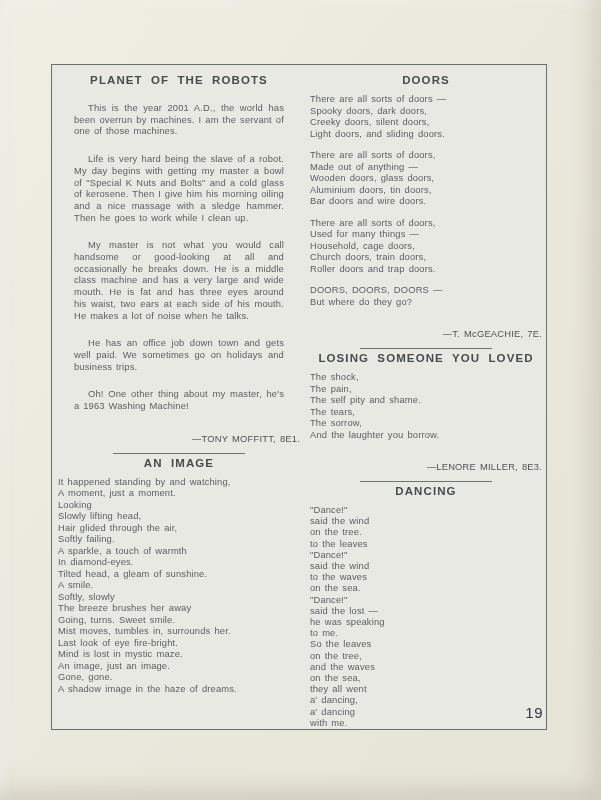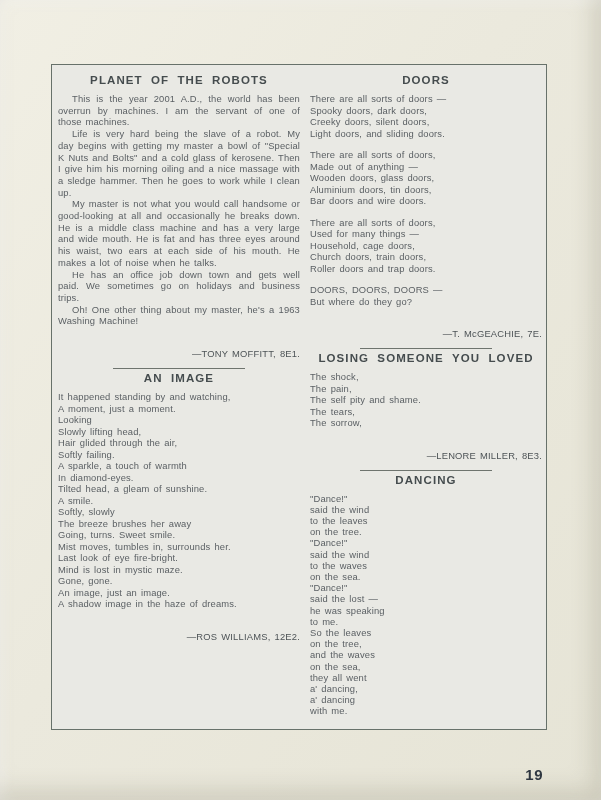--- a/index.html
+++ b/index.html
@@ -37,43 +37,43 @@
     font-size:11.5px; font-weight:bold; color:#454c4e;
     letter-spacing:1.1px; word-spacing:4px;
     text-align:center; margin:3px 0 7px;
   }
   .col .article-title:first-of-type,
   section:first-child .article-title { }
   .first-title { margin-top:3px; }
   .story p {
     font-size:9.4px; line-height:11.7px; color:#5b6064;
     text-align:justify; text-indent:14px;
-    margin:0; word-spacing:1.1px; letter-spacing:0.15px;
+    margin:16px; word-spacing:1.1px; letter-spacing:0.15px;
   }
   .poem { margin-top:2px; }
   .poem-line {
     font-size:9.4px; line-height:11.5px; color:#5b6064;
     word-spacing:1.3px; letter-spacing:0.15px;
     white-space:nowrap;
   }
   .dancing .poem-line { line-height:11.2px; }
   .stanza { margin-bottom:10px; }
   .stanza:last-child { margin-bottom:0; }
   .attribution {
     font-size:9.4px; color:#4d5356; text-align:right;
     margin-top:21px; word-spacing:1.2px; letter-spacing:0.2px;
   }
   .divider {
     width:132px; height:0;
     border-top:1px solid #6e746e;
     margin:9px auto 0;
   }
   .page-number {
-    position:absolute; top:766px; right:58px;
-    font-size:15px; font-weight:bold; color:#2f3741;
+    position:absolute; top:704px; right:58px;
+    font-size:15px; font-weight:normal; color:#2f3741;
     letter-spacing:0.5px;
   }
 </style>
 </head>
 <body>
 
 <div class="page">
 
   <div class="smudge" style="left:320px; top:560px; width:210px; height:150px;"></div>
   <div class="smudge" style="left:330px; top:340px; width:200px; height:90px; opacity:.3;"></div>
@@ -107,25 +107,24 @@
             <div class="poem-line">A sparkle, a touch of warmth</div>
             <div class="poem-line">In diamond-eyes.</div>
             <div class="poem-line">Tilted head, a gleam of sunshine.</div>
             <div class="poem-line">A smile.</div>
             <div class="poem-line">Softly, slowly</div>
             <div class="poem-line">The breeze brushes her away</div>
             <div class="poem-line">Going, turns. Sweet smile.</div>
             <div class="poem-line">Mist moves, tumbles in, surrounds her.</div>
             <div class="poem-line">Last look of eye fire-bright.</div>
             <div class="poem-line">Mind is lost in mystic maze.</div>
+            <div class="poem-line">An image, just an image.</div>
             <div class="poem-line">Gone, gone.</div>
-            <div class="poem-line">An image, just an image.</div>
             <div class="poem-line">A shadow image in the haze of dreams.</div>
           </div>
-        <div class="attribution">—ROS WILLIAMS, 12E2.</div>
       </section>
     </div>
 
     <div class="col col-right">
       <section>
         <h2 class="article-title first-title">DOORS</h2>
         <div class="poem doors">
             <div class="stanza">
               <div class="poem-line">There are all sorts of doors —</div>
               <div class="poem-line">Spooky doors, dark doors,</div>
@@ -157,33 +156,34 @@
       <div class="divider"></div>
 
       <section>
         <h2 class="article-title">LOSING SOMEONE YOU LOVED</h2>
         <div class="poem">
             <div class="poem-line">The shock,</div>
             <div class="poem-line">The pain,</div>
             <div class="poem-line">The self pity and shame.</div>
             <div class="poem-line">The tears,</div>
             <div class="poem-line">The sorrow,</div>
+            <div class="poem-line">And the laughter you borrow.</div>
           </div>
         <div class="attribution">—LENORE MILLER, 8E3.</div>
       </section>
 
       <div class="divider"></div>
 
       <section>
         <h2 class="article-title">DANCING</h2>
         <div class="poem dancing">
             <div class="poem-line">"Dance!"</div>
             <div class="poem-line">said the wind</div>
+            <div class="poem-line">on the tree.</div>
             <div class="poem-line">to the leaves</div>
-            <div class="poem-line">on the tree.</div>
             <div class="poem-line">"Dance!"</div>
             <div class="poem-line">said the wind</div>
             <div class="poem-line">to the waves</div>
             <div class="poem-line">on the sea.</div>
             <div class="poem-line">"Dance!"</div>
             <div class="poem-line">said the lost —</div>
             <div class="poem-line">he was speaking</div>
             <div class="poem-line">to me.</div>
             <div class="poem-line">So the leaves</div>
             <div class="poem-line">on the tree,</div>

